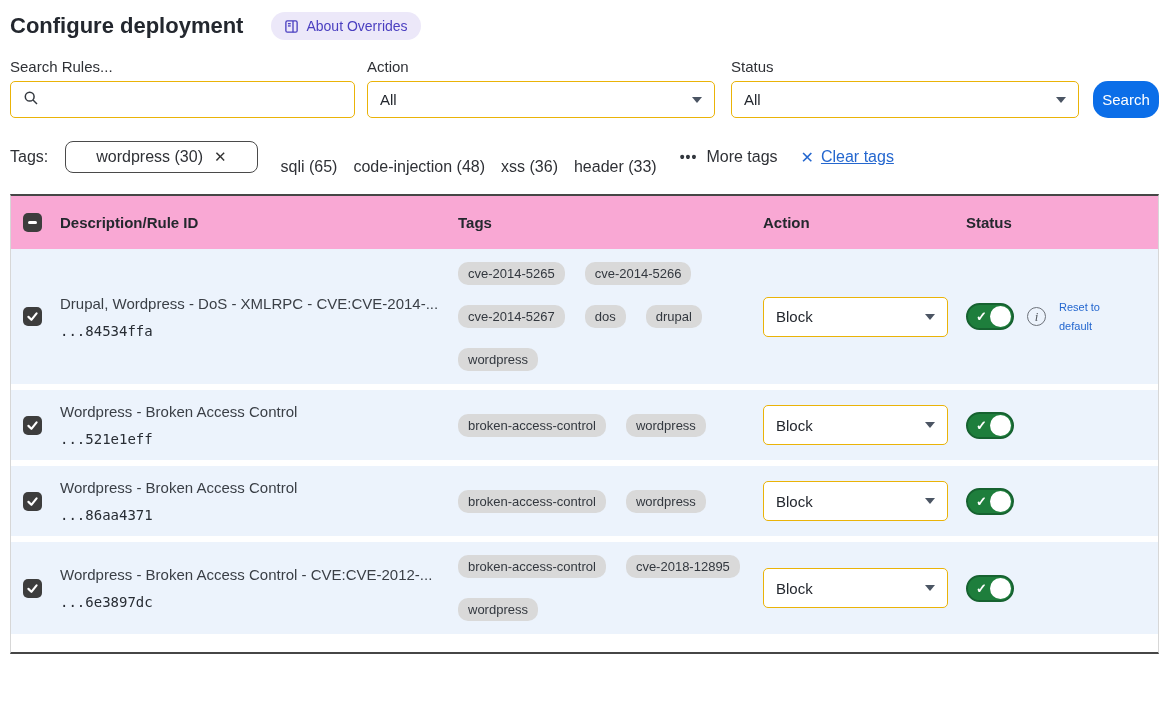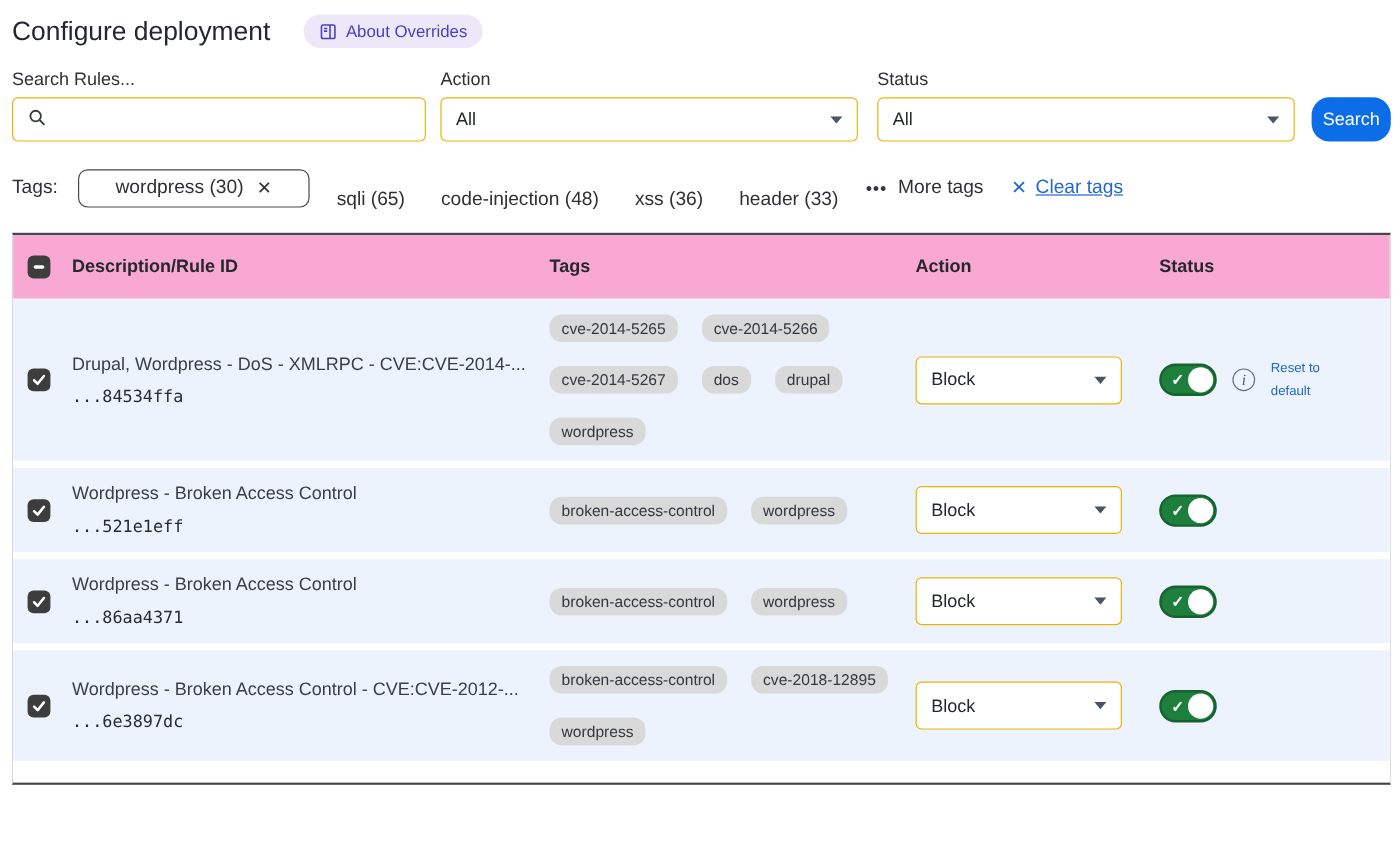--- a/index.html
+++ b/index.html
@@ -18,21 +18,21 @@
     --text-dark:#23272e;
     --text-body:#3a3f46;
   }
   *{box-sizing:border-box;}
   body{margin:0;width:1167px;height:718px;overflow:hidden;background:#fff;
        font-family:"Liberation Sans",sans-serif;color:var(--text-body);}
   .page{padding:10px 8px 0 10px;}
 
   
   .header-row{display:flex;align-items:center;gap:28px;margin:2px 0 18px 0;}
-  .page-title{font-size:22px;font-weight:400;color:var(--text-dark);margin:0;}
+  .page-title{font-size:22px;font-weight:700;color:var(--text-dark);margin:0;}
   .about-badge{display:inline-flex;align-items:center;gap:7px;background:var(--badge-bg);
     color:var(--badge-text);font-size:14px;padding:6px 13px;border-radius:14px;cursor:pointer;}
   .about-badge svg{display:block;}
 
   
   .filters{display:flex;align-items:flex-end;gap:10px;margin-bottom:20px;}
   .filter-label{font-size:15px;color:#2f3136;margin-bottom:6px;}
   .box{height:37px;border:1px solid #eab308;border-radius:5px;background:#fff;
     display:flex;align-items:center;padding:0 12px;font-size:15px;color:var(--text-dark);}
   .search-col{width:345px;}
@@ -79,21 +79,21 @@
     display:flex;align-items:center;justify-content:center;cursor:pointer;}
   .checkbox svg{display:block;}
   .minus-bar{width:9px;height:2.6px;background:#fff;border-radius:2px;}
   .rows{padding-bottom:12px;background:#fff;}
   .rule-row{background:var(--row-selected-bg);margin-bottom:6px;padding:13px 0;}
   .desc-cell{padding-right:16px;}
   .desc-line{font-size:15px;color:var(--text-body);white-space:nowrap;overflow:hidden;margin-bottom:11px;}
   .rule-id{font-size:14px;font-family:"DejaVu Sans Mono",monospace;color:#272c33;}
   .tags-cell{display:flex;flex-wrap:wrap;gap:20px;align-items:center;}
   .pill{background:var(--pill-bg);color:#33383f;font-size:13px;padding:4px 10px;border-radius:10px;white-space:nowrap;}
-  .action-cell .box{width:172px;height:40px;}
+  .action-cell .box{width:185px;height:40px;}
   .status-cell{display:flex;align-items:center;gap:13px;padding-right:6px;}
   .toggle{position:relative;width:48px;height:27px;border-radius:14px;background:var(--toggle-green);
     border:2px solid var(--toggle-green-border);cursor:pointer;flex:none;}
   .toggle .tick{position:absolute;left:8px;top:4px;color:#fff;font-size:13px;font-weight:700;}
   .toggle .knob{position:absolute;right:1px;top:1px;width:21px;height:21px;border-radius:50%;background:#fff;}
   .info-circle{width:19px;height:19px;border:1.5px solid #6d727a;border-radius:50%;color:#555a61;
     display:flex;align-items:center;justify-content:center;flex:none;
     font-family:"Liberation Serif",serif;font-style:italic;font-size:13px;cursor:pointer;}
   .reset-link{font-size:11px;color:var(--link-blue);width:64px;line-height:1.65;cursor:pointer;}
 </style>
@@ -146,21 +146,21 @@
     </div>
     <button class="search-btn">Search</button>
   </div>
 
   <div class="tags-bar">
     <span class="tags-label">Tags:</span>
     <span class="tag-chip">
       <span>wordpress (30)</span>
       <span class="chip-x">✕</span>
     </span>
-    <span style="display:flex;gap:30px;margin-top:20px;">
+    <span style="display:flex;gap:16px;margin-top:20px;">
         <span class="tag-link">sqli (65)</span>
         <span class="tag-link">code-injection (48)</span>
         <span class="tag-link">xss (36)</span>
         <span class="tag-link">header (33)</span>
       </span>
     <span class="more-tags">
       <span class="dots">•••</span>
       <span>More tags</span>
     </span>
     <span class="clear-tags">

